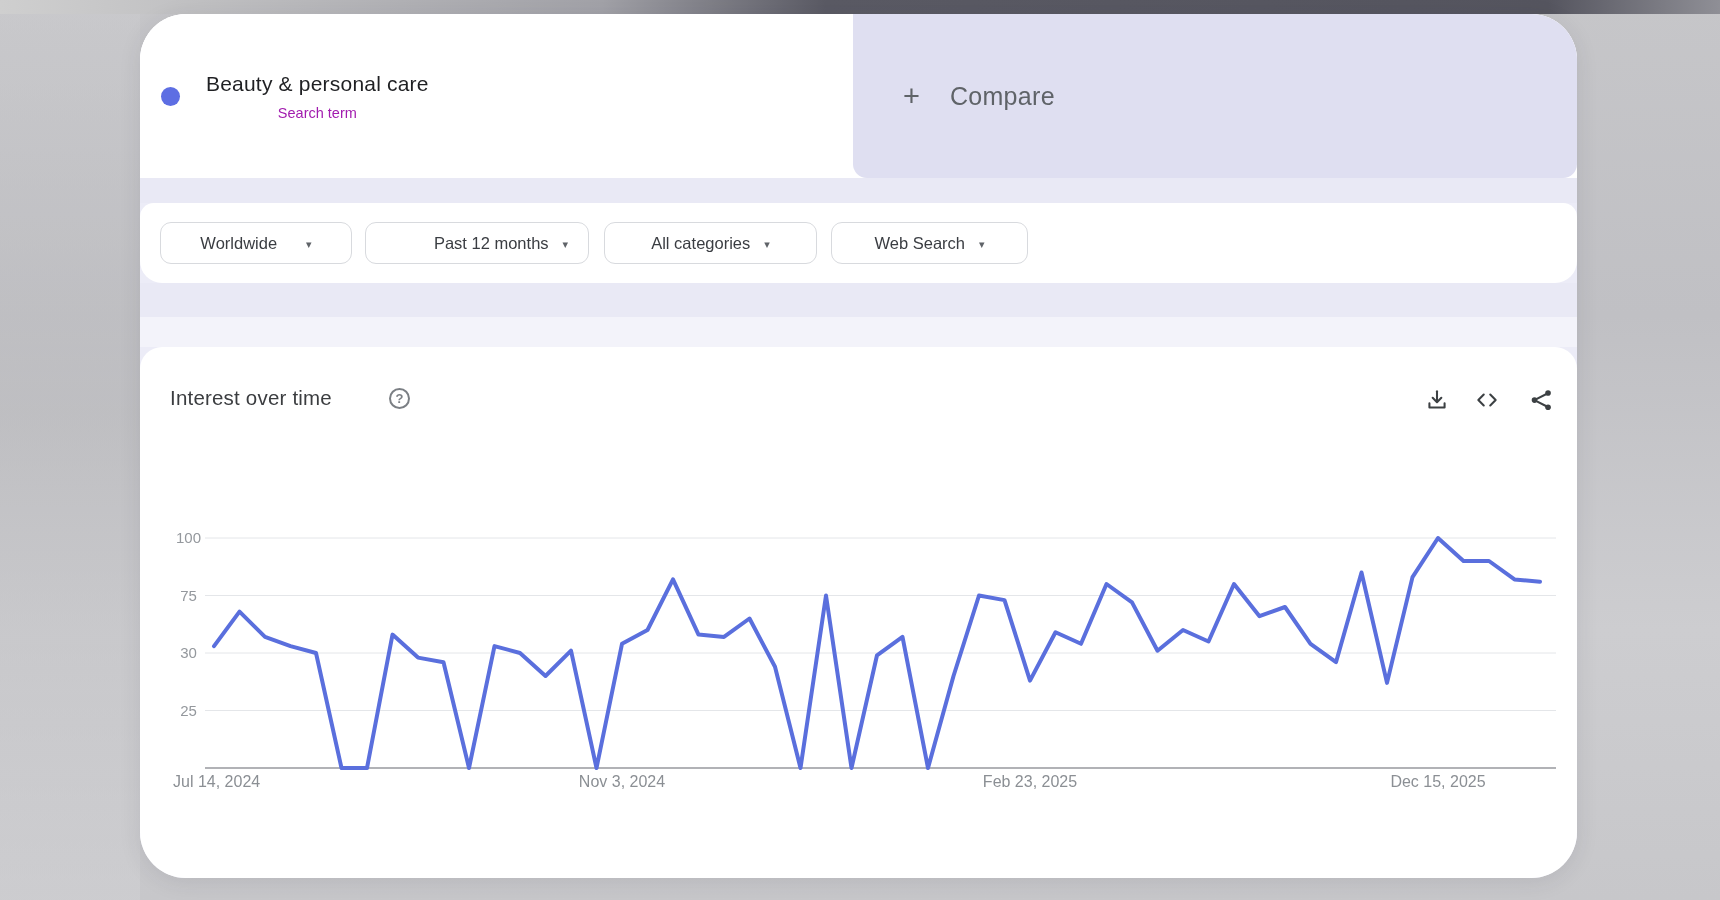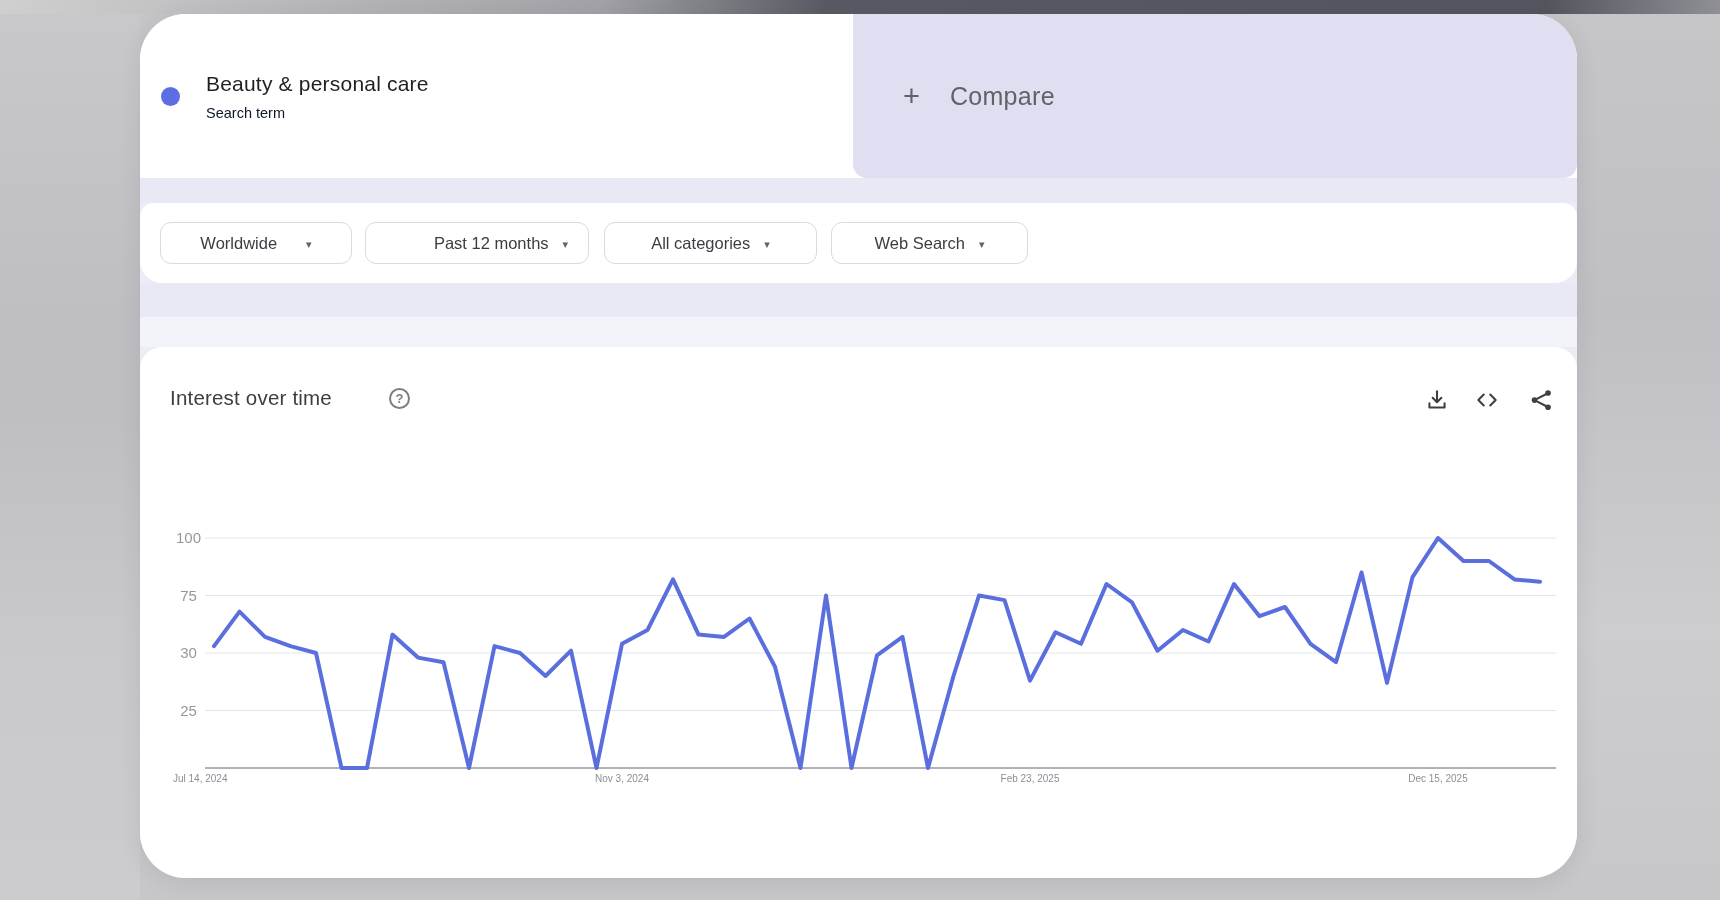--- a/index.html
+++ b/index.html
@@ -15,25 +15,25 @@
   body::after{
     content:"";position:absolute;left:0;top:14px;width:140px;height:886px;
     background:linear-gradient(180deg,#cbcbce 0%,#b9b9bc 45%,#d2d2d5 100%);opacity:.5;
   }
   .page-card{
     position:absolute;left:140px;top:14px;width:1437px;height:864px;
     background:#ececf7;border-radius:46px;overflow:hidden;z-index:2;
     box-shadow:0 4px 22px rgba(40,40,60,.10);
   }
   .tiles-row{position:absolute;left:0;top:0;width:1437px;height:164px;background:#ffffff;}
-  .search-tile{position:absolute;left:0;top:0;width:703px;height:164px;background:#fff;display:flex;align-items:center;border-radius:0 0 14px 0;cursor:pointer;}
+  .search-tile{position:absolute;left:0;top:0;width:703px;height:164px;background:#fff;display:flex;align-items:center;border-radius:0 0 14px 0;cursor:pointer;text-align:center;}
   .dot{width:19px;height:19px;border-radius:50%;margin-left:21px;flex:0 0 auto;}
   .search-text{margin-left:26px;}
   .term{font-size:21px;color:#1f2023;letter-spacing:.2px;}
-  .term-sub{font-size:14.5px;color:#0f172a;margin-top:9px;}
+  .term-sub{font-size:14.5px;color:#a21caf;margin-top:9px;}
   .compare-tile{position:absolute;left:713px;top:0;width:724px;height:164px;background:#dfdff1;border-radius:0 0 14px 14px;display:flex;align-items:center;cursor:pointer;}
   .plus{margin-left:50px;font-size:29px;color:#5f6368;font-weight:400;line-height:1;}
   .compare-label{margin-left:30px;font-size:25px;color:#5f6368;letter-spacing:.3px;}
 
   .band1{position:absolute;left:0;top:164px;width:100%;height:25px;background:#e9e9f5;}
   .filter-section{position:absolute;left:0;top:189px;width:100%;height:80px;background:#fff;border-radius:14px 14px 22px 22px;}
   .pill{
     position:absolute;top:19px;height:42px;box-sizing:border-box;
     border:1px solid #d8dade;border-radius:11px;background:#fff;
     display:flex;align-items:center;justify-content:center;gap:14px;
@@ -53,21 +53,21 @@
   .icon-btn{position:absolute;top:40px;width:26px;height:26px;cursor:pointer;background:none;border:none;padding:0;}
   .icon-btn svg{width:26px;height:26px;stroke:#3c4043;stroke-width:1.9;fill:none;stroke-linecap:round;stroke-linejoin:round;}
   .icon-download{left:1284px;}
   .icon-embed{left:1334px;}
   .icon-share{left:1388px;}
   .icon-share svg circle{fill:#3c4043;stroke:none;}
 
   .plot{position:absolute;left:0;top:0;width:1437px;height:531px;}
   .plot svg{position:absolute;left:0;top:0;}
   .y-label{position:absolute;left:0;width:55px;text-align:center;font-size:15px;color:#94989d;line-height:20px;margin-left:21px;}
-  .x-label{position:absolute;top:426px;font-size:10px;color:#8b8f94;white-space:nowrap;text-align:right;}
+  .x-label{position:absolute;top:426px;font-size:16px;color:#8b8f94;white-space:nowrap;text-align:right;}
 </style>
 </head>
 <body>
 
 <div class="page-card">
 
   <div class="tiles-row">
     <div class="search-tile">
       <span class="dot" style="background: rgb(93, 110, 227);"></span>
       <div class="search-text">

